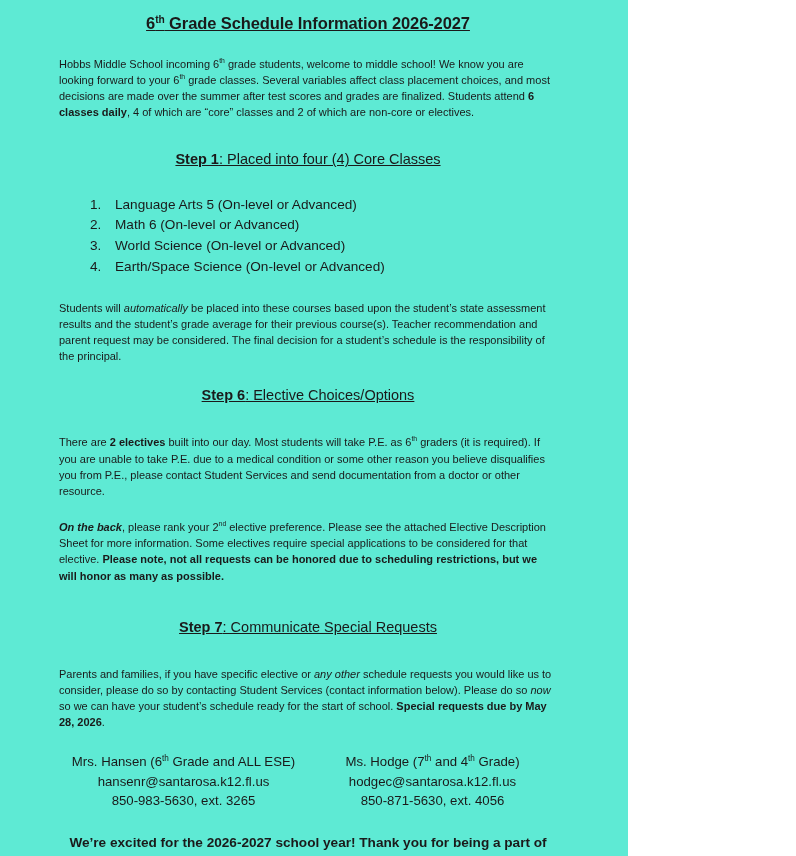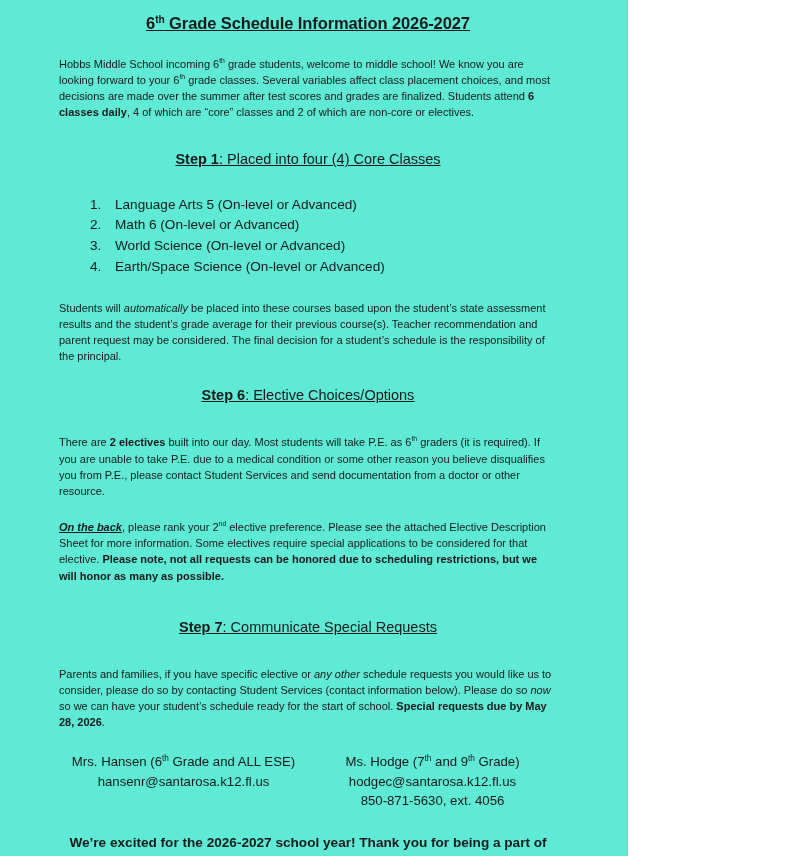--- a/index.html
+++ b/index.html
@@ -42,21 +42,21 @@
   .para {
     font-size: 11px;
     line-height: 1.47;
     margin: 0;
     text-align: left;
   }
   .b { font-weight: bold; }
   .i { font-style: italic; }
   .u { }
   .bi { font-weight: normal; font-style: italic; }
-  .biu { font-weight: bold; font-style: italic; text-decoration: underline; }
+  .biu { font-weight: bold; font-style: italic; }
   sup {
     font-size: 0.62em;
     vertical-align: super;
     line-height: 0;
   }
   ol.core-list {
     margin: 0;
     padding-left: 46px;
     font-size: 13.6px;
     line-height: 1.53;
@@ -144,23 +144,24 @@
   <div class="sp-22"></div>
 
   <p class="para"><span>Parents and families, </span><span class="u"><span>if you have specific elective or </span><span class="i">any other</span><span> schedule requests you would like us to consider</span></span><span>, please do so by contacting Student Services (contact information below). Please do so </span><span class="i">now</span><span> so we can have your student’s schedule ready for the start of school. </span><span class="b">Special requests due by May 28, 2026</span><span>.</span></p>
 
   <div class="sp-22"></div>
 
   <div class="contacts">
     <div class="contact-col">
       <div><span>Mrs. Hansen (6</span><sup>th</sup><span> Grade and ALL ESE)</span></div>
       <div>hansenr@santarosa.k12.fl.us</div>
+      <div>850-983-5630, ext. 3265</div>
     </div>
     <div class="contact-col">
-      <div><span>Ms. Hodge (7</span><sup>th</sup><span> and 9</span><sup>th</sup><span> Grade)</span></div>
+      <div><span>Ms. Hodge (7</span><sup>th</sup><span> and 4</span><sup>th</sup><span> Grade)</span></div>
       <div>hodgec@santarosa.k12.fl.us</div>
       <div>850-871-5630, ext. 4056</div>
     </div>
   </div>
 
   <div class="sp-22"></div>
 
   <p class="closing">
     <span>We’re excited for the 2026-2027 school year! Thank you for being a part of this journey with us!</span><br>
     <span>– HMS Administration</span>

